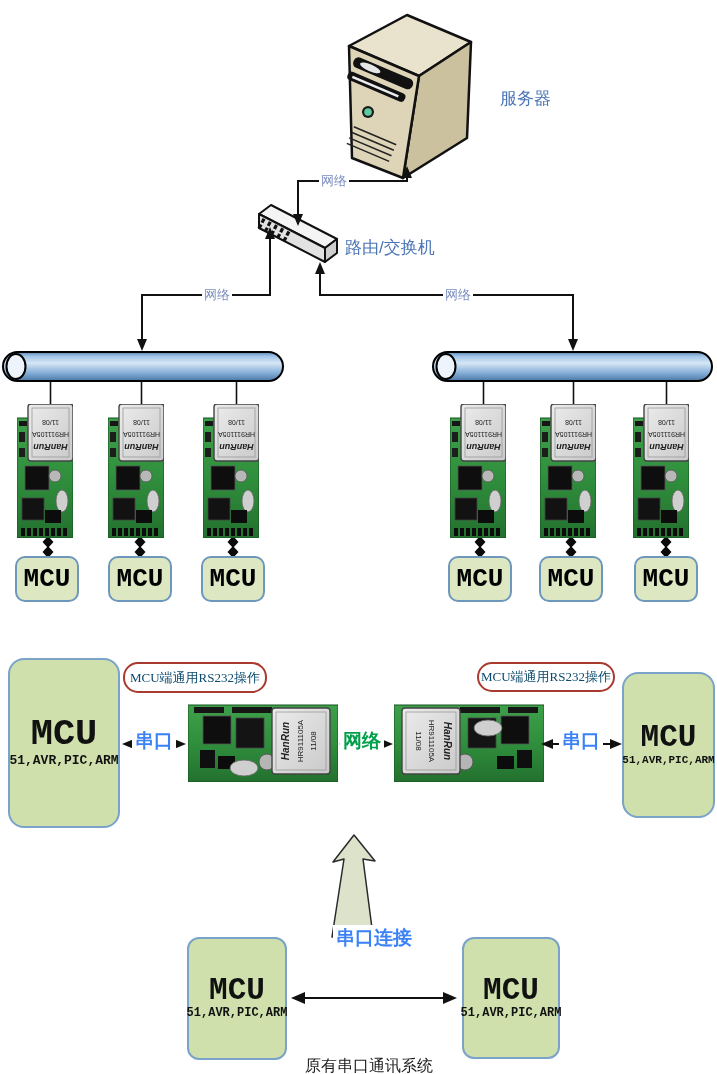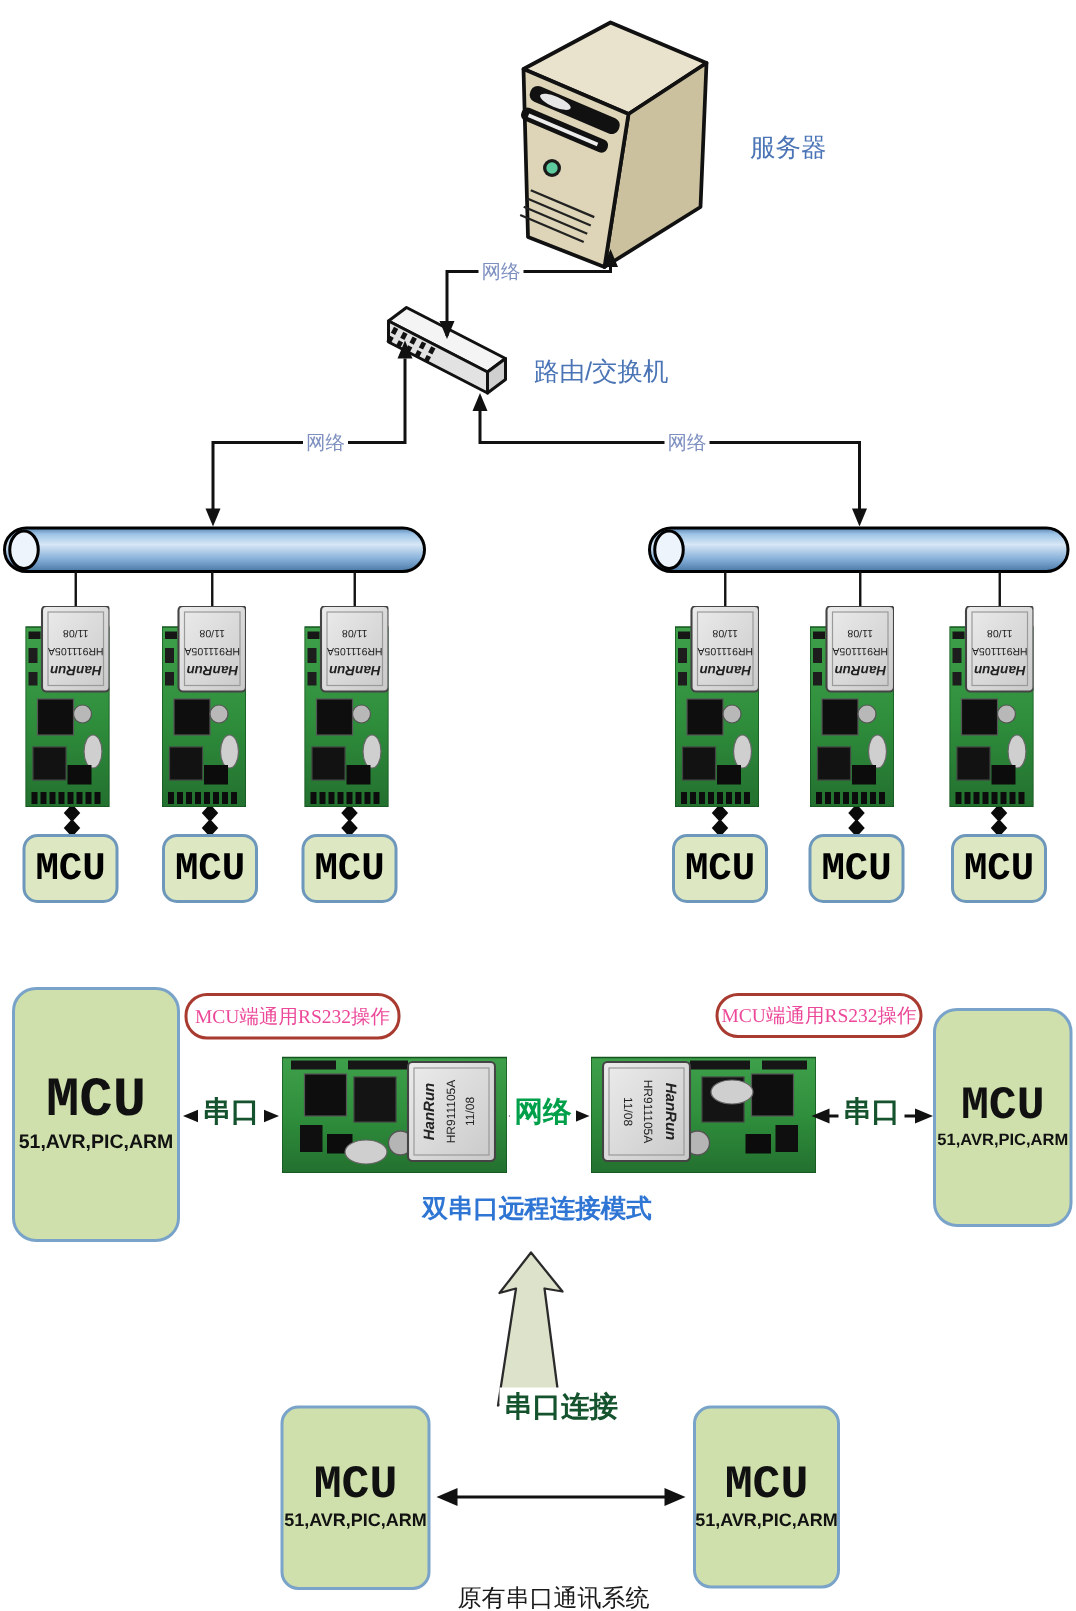--- a/index.html
+++ b/index.html
@@ -2,34 +2,34 @@
 <html><head>
 <meta charset="utf-8">
 <style>
   html,body{margin:0;padding:0;background:#fff;}
   .stage{position:relative;width:717px;height:1074px;background:#ffffff;overflow:hidden;
          font-family:"Liberation Sans",sans-serif;}
   .abs{position:absolute;}
   .center-label{position:absolute;transform:translate(-50%,-50%);white-space:nowrap;font-family:Liberation Mono, monospace;}
   .link-label{font-size:13px;color:#7e90c0;background:#fff;padding:0 2px;}
   .blue-label{font-size:17px;color:#4a74b5;}
-  .serial-label{font-size:19px;font-weight:bold;color:#14532d;background:#fff;padding:0 3px;text-align:center;}
+  .serial-label{font-size:19px;font-weight:bold;color:#3b82f6;background:#fff;padding:0 3px;text-align:center;}
   .network-green{font-size:19px;font-weight:bold;color:#00a04a;background:#fff;padding:0 3px;}
   .mode-caption{font-size:17px;font-weight:bold;color:#2e75d4;}
   .bottom-caption{font-size:16px;color:#1a1a1a;font-family:"Liberation Serif",serif;}
   .rs232-note{position:absolute;display:flex;align-items:center;justify-content:center;
-              border:2px solid #a83a30;border-radius:15px;background:#fff;color:#ec4899;
+              border:2px solid #a83a30;border-radius:15px;background:#fff;color:#0c4a6e;
               font-size:13px;font-family:"Liberation Serif",serif;white-space:nowrap;}
   .mcu-small{position:absolute;width:64px;height:46px;display:flex;align-items:center;justify-content:center;
              background:#dde8c3;border:2px solid #6d98bb;border-radius:10px;box-sizing:border-box;
              font-family:"Liberation Mono",monospace;font-weight:bold;font-size:26px;color:#000;}
   .mcu-big{position:absolute;display:flex;flex-direction:column;align-items:center;justify-content:center;
            background:#cfe0ac;border:2px solid #7aa3c9;border-radius:16px;box-sizing:border-box;color:#111;}
   .mcu-big .t{font-family:"Liberation Mono",monospace;font-weight:bold;line-height:1;}
-  .mcu-big .s{font-weight:bold;white-space:nowrap;line-height:1.3;}
+  .mcu-big .s{font-weight:bold;white-space:nowrap;line-height:1.3;font-family:Liberation Mono, monospace;}
   svg text{font-family:"Liberation Sans",sans-serif;}
 </style>
 </head>
 <body>
 
 <div class="stage">
 
   <svg class="abs" style="left:0;top:0" width="717" height="1074" viewBox="0 0 717 1074">
     <defs>
       <linearGradient id="cylGrad" x1="0" y1="0" x2="0" y2="1">
@@ -255,21 +255,21 @@
     <polygon points="354,835 375,861 363,859 373,936 353,929 332,937 344,859 333,862" fill="#dde2cb" stroke="#2a2a2a" stroke-width="1.5" stroke-linejoin="round"></polygon>
 
     <g stroke="#111" stroke-width="2" fill="#111">
       <line x1="300" y1="998" x2="450" y2="998"></line>
       <polygon points="291,998 305,992 305,1004" stroke="none"></polygon>
       <polygon points="457,998 443,992 443,1004" stroke="none"></polygon>
     </g>
   </svg>
 
   <span class="abs blue-label" style="left:500px;top:87px">服务器</span>
-  <span class="abs blue-label" style="left:356px;top:236px">路由/交换机</span>
+  <span class="abs blue-label" style="left:345px;top:236px">路由/交换机</span>
 
   <span class="center-label link-label" style="left:334px;top:181px">网络</span>
   <span class="center-label link-label" style="left:217px;top:295px">网络</span>
   <span class="center-label link-label" style="left:458px;top:295px">网络</span>
 
   <div class="mcu-small" style="left:15px;top:556px">
       <span>MCU</span>
     </div>
   <div class="mcu-small" style="left:108px;top:556px">
       <span>MCU</span>
@@ -300,21 +300,20 @@
     <span>MCU端通用RS232操作</span>
   </div>
   <div class="rs232-note" style="left:477px;top:662px;width:134px;height:26px">
     <span>MCU端通用RS232操作</span>
   </div>
 
   <span class="center-label serial-label" style="left:154px;top:741px">串口</span>
   <span class="center-label network-green" style="left:362px;top:741px">网络</span>
   <span class="center-label serial-label" style="left:581px;top:741px">串口</span>
 
-  <span class="center-label mode-caption" style="left:358px;top:806px">双串口远程连接模式</span>
 
   <div class="mcu-big" style="left:187px;top:937px;width:100px;height:123px;border-radius:12px">
     <div class="t" style="font-size:31px">MCU</div>
     <div class="s" style="font-size:12px">51,AVR,PIC,ARM</div>
   </div>
   <div class="mcu-big" style="left:462px;top:937px;width:98px;height:122px;border-radius:12px">
     <div class="t" style="font-size:31px">MCU</div>
     <div class="s" style="font-size:12px">51,AVR,PIC,ARM</div>
   </div>
 

